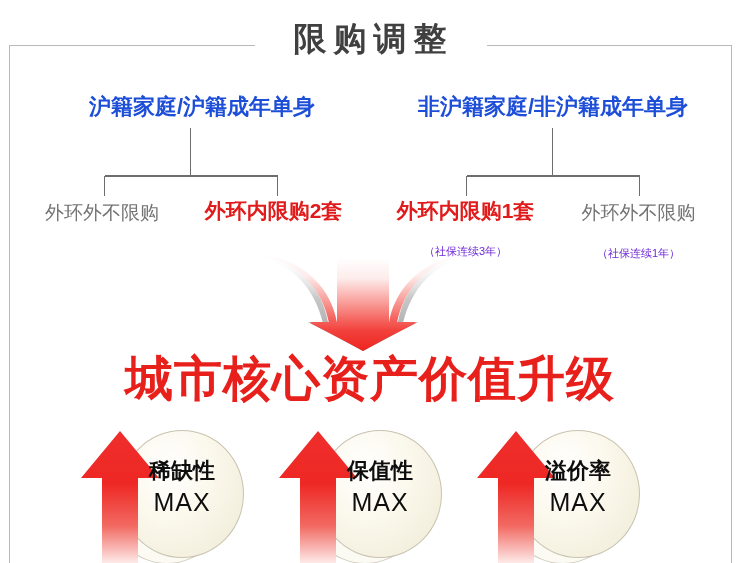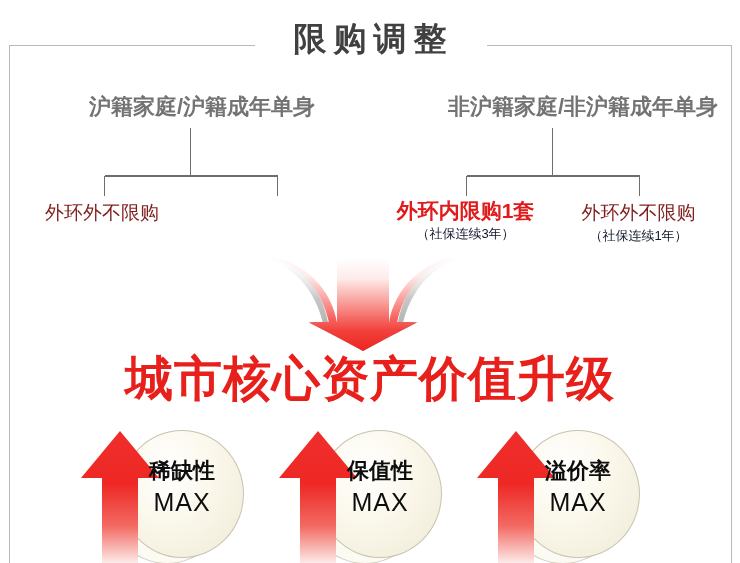--- a/index.html
+++ b/index.html
@@ -55,58 +55,59 @@
     line-height: 42px;
     white-space: nowrap;
   }
 
   
   .group-head {
     position: absolute;
     top: 92px;
     font-size: 22px;
     font-weight: bold;
-    color: #737373;
+    color: #1d4ed8;
     white-space: nowrap;
     line-height: 30px;
   }
   .group-head.left  { left: 42px;  width: 320px; text-align: center; }
-  .group-head.right { left: 388px; width: 330px; text-align: right; }
+  .group-head.right { left: 388px; width: 330px; text-align: center; }
 
   
   .connectors {
     position: absolute;
     left: 0; top: 0;
     width: 740px; height: 563px;
     pointer-events: none;
   }
 
   
   .leaf {
     position: absolute;
     text-align: center;
     white-space: nowrap;
   }
   .leaf .leaf-main {
     display: block;
     font-size: 19px;
     line-height: 26px;
-    color: #7f1d1d;
+    color: #737373;
     font-weight: normal;
   }
   .leaf.accent .leaf-main {
     color: #e11b1b;
     font-weight: bold;
     font-size: 21px;
   }
   .leaf .leaf-sub {
     display: block;
-    font-size: 13px;
+    font-size: 11px;
     line-height: 20px;
-    color: #0f172a;
+    color: #6d28d9;
+    margin-top: 17px;
   }
   .leaf.l1 { left: 22px;  top: 200px; width: 160px; }
   .leaf.l2 { left: 186px; top: 198px; width: 175px; }
   .leaf.l3 { left: 378px; top: 198px; width: 175px; }
   .leaf.l4 { left: 556px; top: 200px; width: 165px; }
 
   
   .funnel {
     position: absolute;
     left: 258px;
@@ -236,20 +237,24 @@
 
       <path d="M552.5,128 L552.5,176"></path>
       <path d="M466.5,176 L639.5,176"></path>
       <path d="M466.5,176 L466.5,196"></path>
       <path d="M639.5,176 L639.5,196"></path>
     </g>
   </svg>
 
   <div class="leaf l1">
     <span class="leaf-main">外环外不限购</span>
+    <span class="leaf-sub"></span>
+  </div>
+  <div class="leaf l2 accent">
+    <span class="leaf-main">外环内限购2套</span>
     <span class="leaf-sub"></span>
   </div>
   <div class="leaf l3 accent">
     <span class="leaf-main">外环内限购1套</span>
     <span class="leaf-sub">（社保连续3年）</span>
   </div>
   <div class="leaf l4">
     <span class="leaf-main">外环外不限购</span>
     <span class="leaf-sub">（社保连续1年）</span>
   </div>

